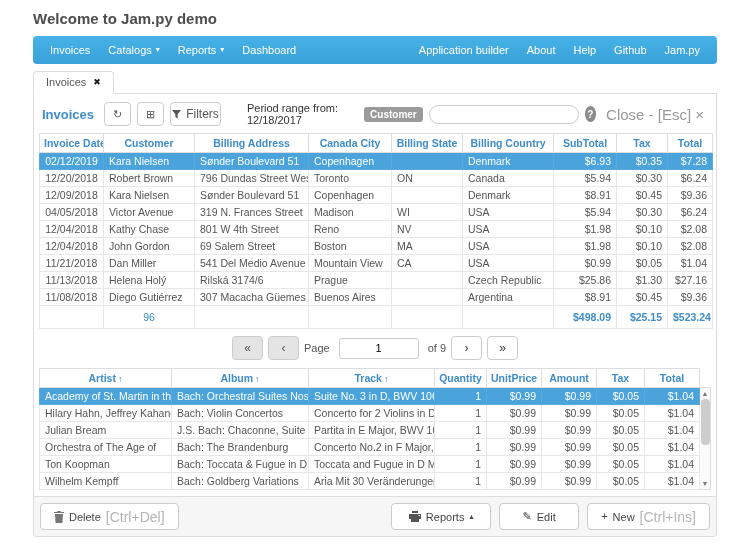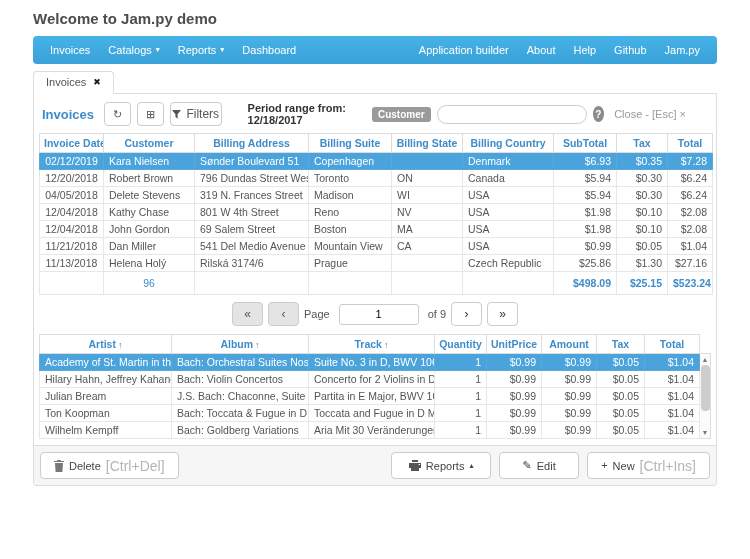--- a/index.html
+++ b/index.html
@@ -26,27 +26,27 @@
     display:flex;align-items:center;gap:7px;cursor:pointer}
   .tab-close{font-size:9px;color:#1a1a1a;font-weight:bold;cursor:pointer}
 
   
   .panel{border:1px solid #ddd;border-top:none;border-radius:0 0 4px 4px}
   .toolbar{display:flex;align-items:center;gap:6px;padding:8px 6px 7px 6px}
   .panel-title{color:var(--link);font-weight:bold;font-size:13px;margin:0 4px 0 2px}
   .tbtn{height:24px;min-width:27px;border:1px solid #ccc;border-radius:4px;background:#fff;
     font-size:12px;color:#555;display:inline-flex;align-items:center;justify-content:center;gap:5px;
     padding:0 8px;cursor:pointer}
-  .period{font-weight:bold;font-size:11px;color:#333;margin-left:20px}
+  .period{font-weight:normal;font-size:11px;color:#333;margin-left:20px}
   .spacer{flex:1}
   .badge{background:#9a9a9a;color:#fff;font-size:10px;font-weight:bold;padding:2px 6px;border-radius:3px}
   .cust-input{width:150px;height:19px;border:1px solid #ccc;border-radius:11px;outline:none;padding:0 9px;font-size:11px}
   .help-btn{width:16px;height:16px;border-radius:50%;background:#8b8b8b;color:#fff;font-size:10px;font-weight:bold;
     display:inline-flex;align-items:center;justify-content:center;border:none;cursor:pointer}
-  .close-text{color:#999;font-size:11px;margin:0 24px 0 4px;white-space:nowrap;cursor:pointer}
+  .close-text{color:#999;font-size:15px;margin:0 6px 0 4px;white-space:nowrap;cursor:pointer}
 
   
   .tablewrap{padding:0 5px}
   table{width:100%;border-collapse:collapse;table-layout:fixed;font-size:10.5px}
   th{color:var(--header-blue);font-weight:bold;text-align:center;border:1px solid #ddd;
     padding:3px 4px;white-space:nowrap;overflow:hidden;cursor:pointer}
   td{border:1px solid #e7e7e7;padding:2px 5px;white-space:nowrap;overflow:hidden;color:#555;height:16px}
   tr.selected td{background:var(--sel);color:#fff;border-color:#58aadd}
   .inv td:nth-child(1){text-align:center}
   .inv td:nth-child(n+7){text-align:right}
@@ -173,21 +173,21 @@
             <col style="width: 91px;">
             <col style="width: 63px;">
             <col style="width: 51px;">
             <col style="width: 45px;">
           </colgroup>
         <thead>
             <tr id="inv-head">
               <th><span>Invoice Date</span></th>
               <th><span>Customer</span></th>
               <th><span>Billing Address</span></th>
-              <th><span>Billing Suite</span></th>
+              <th><span>Canada City</span></th>
               <th><span>Billing State</span></th>
               <th><span>Billing Country</span></th>
               <th><span>SubTotal</span></th>
               <th><span>Tax</span></th>
               <th><span>Total</span></th>
             </tr>
           </thead>
         <tbody id="inv-body">
             <tr class="selected">
               <td>02/12/2019</td>
@@ -205,22 +205,33 @@
               <td>Robert Brown</td>
               <td>796 Dundas Street West</td>
               <td>Toronto</td>
               <td>ON</td>
               <td>Canada</td>
               <td>$5.94</td>
               <td>$0.30</td>
               <td>$6.24</td>
             </tr>
             <tr>
+              <td>12/09/2018</td>
+              <td>Kara Nielsen</td>
+              <td>Sønder Boulevard 51</td>
+              <td>Copenhagen</td>
+              <td></td>
+              <td>Denmark</td>
+              <td>$8.91</td>
+              <td>$0.45</td>
+              <td>$9.36</td>
+            </tr>
+            <tr>
               <td>04/05/2018</td>
-              <td>Delete Stevens</td>
+              <td>Victor Avenue</td>
               <td>319 N. Frances Street</td>
               <td>Madison</td>
               <td>WI</td>
               <td>USA</td>
               <td>$5.94</td>
               <td>$0.30</td>
               <td>$6.24</td>
             </tr>
             <tr>
               <td>12/04/2018</td>
@@ -258,20 +269,31 @@
             <tr>
               <td>11/13/2018</td>
               <td>Helena Holý</td>
               <td>Rilská 3174/6</td>
               <td>Prague</td>
               <td></td>
               <td>Czech Republic</td>
               <td>$25.86</td>
               <td>$1.30</td>
               <td>$27.16</td>
+            </tr>
+            <tr>
+              <td>11/08/2018</td>
+              <td>Diego Gutiérrez</td>
+              <td>307 Macacha Güemes</td>
+              <td>Buenos Aires</td>
+              <td></td>
+              <td>Argentina</td>
+              <td>$8.91</td>
+              <td>$0.45</td>
+              <td>$9.36</td>
             </tr>
           </tbody>
         <tfoot>
             <tr id="inv-foot">
               <td></td>
               <td>96</td>
               <td></td>
               <td></td>
               <td></td>
               <td></td>
@@ -335,20 +357,30 @@
               <td>1</td>
               <td>$0.99</td>
               <td>$0.99</td>
               <td>$0.05</td>
               <td>$1.04</td>
             </tr>
             <tr>
               <td>Julian Bream</td>
               <td>J.S. Bach: Chaconne, Suite in E</td>
               <td>Partita in E Major, BWV 1006A: I.</td>
+              <td>1</td>
+              <td>$0.99</td>
+              <td>$0.99</td>
+              <td>$0.05</td>
+              <td>$1.04</td>
+            </tr>
+            <tr>
+              <td>Orchestra of The Age of</td>
+              <td>Bach: The Brandenburg</td>
+              <td>Concerto No.2 in F Major,</td>
               <td>1</td>
               <td>$0.99</td>
               <td>$0.99</td>
               <td>$0.05</td>
               <td>$1.04</td>
             </tr>
             <tr>
               <td>Ton Koopman</td>
               <td>Bach: Toccata &amp; Fugue in D</td>
               <td>Toccata and Fugue in D Minor,</td>

